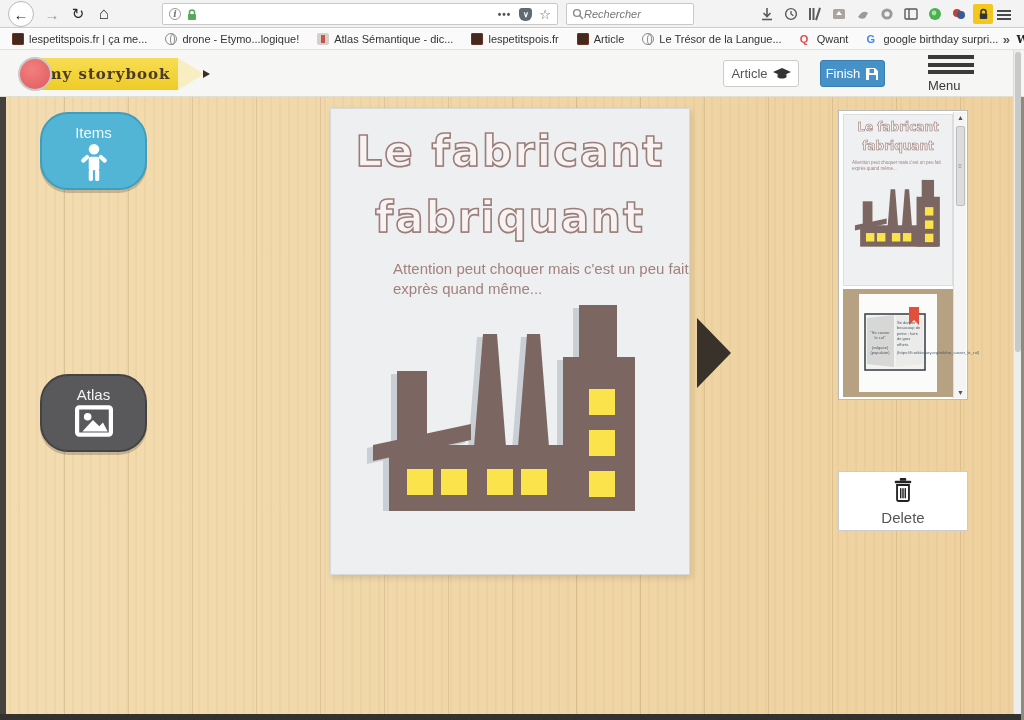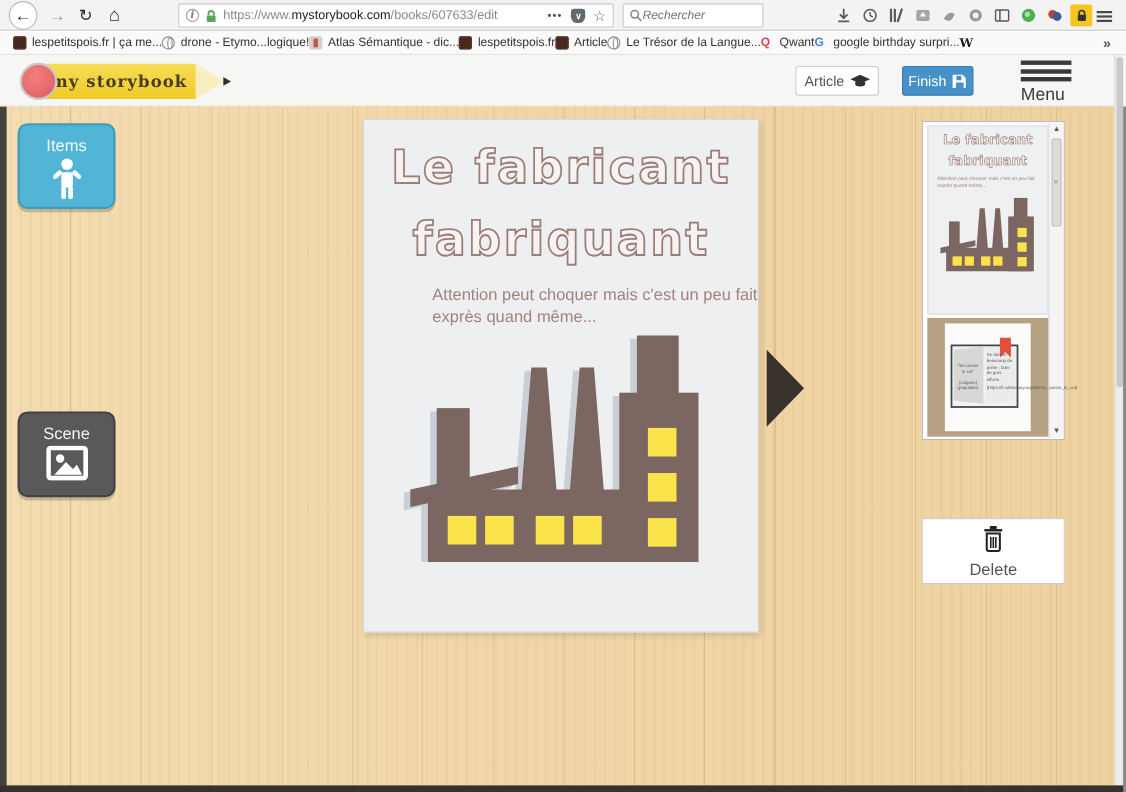--- a/index.html
+++ b/index.html
@@ -14,21 +14,21 @@
   .urlbar { position:absolute; left:162px; top:3px; width:396px; height:22px; background:#fff; border:1px solid #c9c9c9; border-radius:2px; display:flex; align-items:center; padding:0 6px; font-size:11.5px; color:#8a8a8a; }
   .urlbar .domain { color:#222; }
   .urlbar .spacer { flex:1; }
   .info-badge { width:12px; height:12px; border:1px solid #9a9a9a; border-radius:50%; font:italic bold 9px "DejaVu Serif", serif; color:#777; display:flex; align-items:center; justify-content:center; margin-right:5px; }
   .searchbar { position:absolute; left:566px; top:3px; width:128px; height:22px; background:#fff; border:1px solid #c9c9c9; border-radius:2px; display:flex; align-items:center; padding:0 5px; }
   .searchbar input { border:0; outline:0; width:100px; font:italic 11px "Liberation Sans", sans-serif; color:#777; background:transparent; }
   .tb-icon { position:absolute; top:4px; width:20px; height:20px; display:flex; align-items:center; justify-content:center; }
   .hamburger span { display:block; width:14px; height:2px; background:#4a4a4a; margin:2px 0; }
 
   
-  .bookmarks { position:absolute; left:0; top:29px; width:1024px; height:21px; background:#fafafa; border-bottom:1px solid #e2e2e2; display:flex; align-items:center; padding-left:12px; }
+  .bookmarks { position:absolute; left:0; top:29px; width:1024px; height:21px; background:#fafafa; border-bottom:1px solid #e2e2e2; display:flex; align-items:center; padding-left:12px; gap:18px; }
   .bm { display:flex; align-items:center; gap:5px; font-size:11px; color:#333; white-space:nowrap; }
   .fav { width:12px; height:12px; display:inline-block; flex:0 0 12px; }
   .fav-site { background:#45291e; border-radius:2px; box-shadow:inset 0 0 0 1px #6b3322; }
   .fav-globe { border:1.5px solid #8a8a8a; border-radius:50%; position:relative; }
   .fav-globe:before { content:""; position:absolute; left:4px; top:0; width:3px; height:9px; border:1px solid #8a8a8a; border-radius:50%; }
   .fav-atlas { background:#d8d0c8; border-radius:2px; position:relative; }
   .fav-atlas:before { content:""; position:absolute; left:4px; top:2px; width:4px; height:8px; background:#c0564e; }
   .fav-letter { font:bold 11px "Liberation Sans", sans-serif; width:auto; }
   .bm-chevron { position:absolute; right:14px; top:32px; font-size:13px; color:#555; font-weight:bold; }
 
@@ -36,33 +36,33 @@
   .app-header { position:absolute; left:0; top:50px; width:1024px; height:47px; background:#f6f6f4; border-bottom:1px solid #e3ded2;padding-left:15px; }
   .logo { position:absolute; left:18px; top:5px; width:190px; height:38px; }
   .logo-eraser { position:absolute; left:0; top:2px; width:34px; height:34px; border-radius:50%; background:radial-gradient(circle at 40% 35%, #f2807e, #e05a5e); border:2px solid #c9c9c9; z-index:2; }
   .logo-body { position:absolute; left:20px; top:3px; width:140px; height:32px; background:linear-gradient(#f7dd55, #eecb26); display:flex; align-items:center; justify-content:center; font:bold 15px "DejaVu Serif", serif; color:#4a3b28; letter-spacing:1px; }
   .logo-tip { position:absolute; left:160px; top:3px; width:0; height:0; border-left:26px solid #f8eec2; border-top:16px solid transparent; border-bottom:16px solid transparent; }
   .logo-point { position:absolute; left:185px; top:15px; width:0; height:0; border-left:7px solid #3c2f22; border-top:4px solid transparent; border-bottom:4px solid transparent; }
   .btn-tutorial { position:absolute; left:723px; top:10px; width:76px; height:27px; background:#fff; border:1px solid #ccc; border-radius:3px; display:flex; align-items:center; justify-content:center; gap:5px; font-size:13px; color:#555; }
   .btn-finish { position:absolute; left:820px; top:10px; width:65px; height:27px; background:#4691c8; border:1px solid #3a7cb0; border-radius:3px; display:flex; align-items:center; justify-content:center; gap:5px; font-size:13px; color:#fff; }
   .menu-box { position:absolute; left:928px; top:5px; width:48px; height:38px; }
   .menu-box .bar { width:46px; height:4px; background:#3a3a3a; margin-bottom:3.5px; }
-  .menu-box .menu-label { font-size:16px; color:#3a3a3a; margin-top:1px; }
+  .menu-box .menu-label { font-size:13px; color:#3a3a3a; margin-top:1px; }
 
   
   .workspace { position:absolute; left:0; top:97px; width:1024px; height:620px;
     background-color:#f0d7a7;
     background-image:
       repeating-linear-gradient(90deg, rgba(125,90,45,0.16) 0 1px, transparent 1px 64px),
       repeating-linear-gradient(90deg, rgba(140,105,55,0.05) 0 2px, transparent 2px 9px),
       linear-gradient(90deg, #f3dcb0, #eed19e);
   }
 
   
-  .tool { position:absolute; left:16px; width:89px; height:78px; border-radius:9px; border:2px solid rgba(0,0,0,0.10); box-shadow:0 3px 0 rgba(0,0,0,0.18); text-align:center; }
+  .tool { position:absolute; left:40px; width:107px; height:78px; border-radius:28px; border:2px solid rgba(0,0,0,0.10); box-shadow:0 3px 0 rgba(0,0,0,0.18); text-align:center; }
   .tool .tool-label { margin-top:10px; font-size:15px; color:rgba(255,255,255,0.92); }
   .tool svg { margin-top:2px; }
 
   
   .page-canvas { position:absolute; left:330px; top:11px; width:360px; height:467px; background:#edeff0; border:1px solid #d6d8d9; box-shadow:2px 3px 6px rgba(0,0,0,0.12); }
   .bubble-title { position:absolute; width:100%; text-align:center; font:bold 42px "DejaVu Sans", sans-serif; letter-spacing:2px; color:#f6f3f2; -webkit-text-stroke:1.6px #9c7e79; text-shadow:0 1px 0 #b5a09c; }
   .title-1 { top:18px; }
   .title-2 { top:84px; }
   .page-subtitle { position:absolute; left:62px; top:150px; width:300px; font-size:15px; line-height:1.35; color:#a3827d; }
   .factory-main { position:absolute; left:36px; top:188px; }
@@ -109,21 +109,20 @@
     <div class="nav-btn" style="left:40px;color:#9a9a9a;">→</div>
     <div class="nav-btn" style="left:66px;">↻</div>
     <div class="nav-btn" style="left:92px;font-size:17px;">⌂</div>
 
     <div class="urlbar">
       <span class="info-badge">i</span>
       <svg width="12" height="13">
           <path d="M3.5 6V4.5a2.5 2.5 0 0 1 5 0V6" fill="none" stroke="#57a957" stroke-width="1.6"></path>
           <rect x="2" y="6" width="8" height="6" rx="1" fill="#57a957"></rect>
         </svg>
-      <span style="margin-left:5px;"><span>https://www.</span><span class="domain">mystorybook.com</span><span>/books/607633/edit</span></span>
       <span class="spacer"></span>
       <span style="color:#555;font-weight:bold;letter-spacing:1px;font-size:10px;">•••</span>
       <span style="margin-left:8px;width:13px;height:13px;background:#5f6a72;border-radius:3px 3px 6px 6px;color:#fff;font-size:8px;font-weight:bold;display:flex;align-items:center;justify-content:center;">∨</span>
       <span style="margin-left:7px;color:#606060;font-size:13px;">☆</span>
     </div>
 
     <div class="searchbar">
       <svg width="12" height="12">
           <circle cx="5" cy="5" r="3.4" fill="none" stroke="#888" stroke-width="1.4"></circle>
           <line x1="7.6" y1="7.6" x2="11" y2="11" stroke="#888" stroke-width="1.4"></line>
@@ -279,21 +278,21 @@
           <rect x="16" y="25" width="4" height="11" rx="1.5"></rect>
           <rect x="1" y="10" width="9" height="4" rx="2" transform="rotate(-42 10 12)"></rect>
           <rect x="20" y="10" width="9" height="4" rx="2" transform="rotate(42 20 12)"></rect>
         </g>
       </svg>
     </div>
 
 
 
     <div class="tool" style="top:277px;background:#59595b;border-color:#434345;">
-      <div class="tool-label">Scene</div>
+      <div class="tool-label">Atlas</div>
       <svg width="38" height="32" viewBox="0 0 36 30">
         <rect x="2" y="2" width="32" height="26" rx="2" fill="none" stroke="#fff" stroke-width="4"></rect>
         <circle cx="12" cy="11" r="3.6" fill="#fff"></circle>
         <path d="M7 25 L17 14 L23 20 L26.5 16.5 L31 25 Z" fill="#fff"></path>
       </svg>
     </div>
 
     <div class="page-canvas">
       <div class="bubble-title title-1">Le fabricant</div>
       <div class="bubble-title title-2">fabriquant</div>

